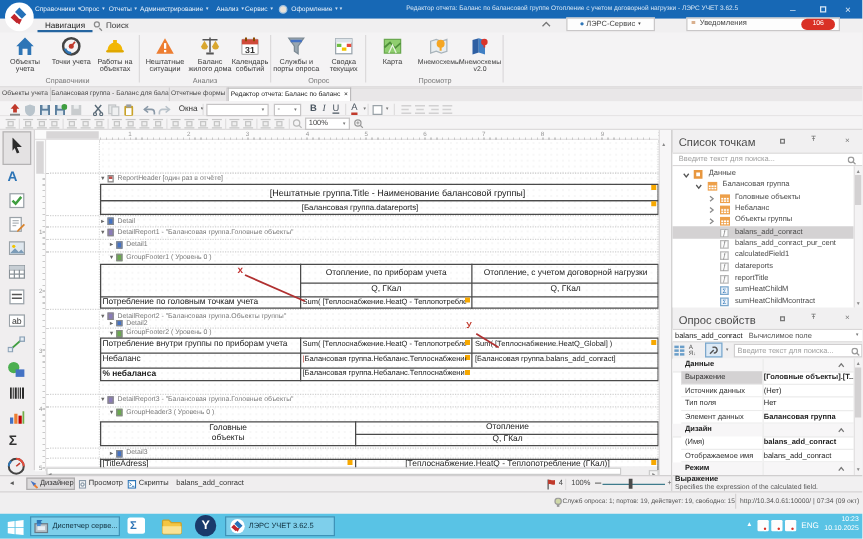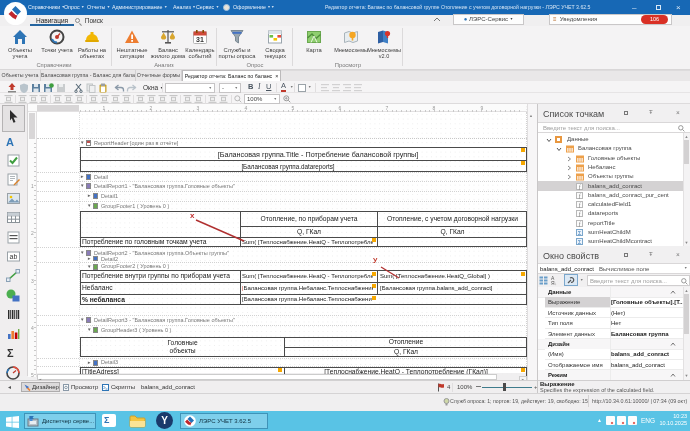--- a/index.html
+++ b/index.html
@@ -510,21 +510,21 @@
 <div class="abs" style="left:37px;top:262px;width:490px;height:1px;border-top:1px dotted #d2d2d2;"></div>
 <div class="abs" style="left:37px;top:315px;width:490px;height:1px;border-top:1px dotted #d2d2d2;"></div>
 <div class="abs" style="left:37px;top:325px;width:490px;height:1px;border-top:1px dotted #d2d2d2;"></div>
 <div class="abs" style="left:37px;top:358px;width:490px;height:1px;border-top:1px dotted #d2d2d2;"></div>
 <div class="abs" style="left:37px;top:366px;width:490px;height:1px;border-top:1px dotted #d2d2d2;"></div>
 <div class="abs" style="left:79px;top:112px;width:1px;height:264px;border-left:1px dotted #dddddd;"></div>
 <div class="abs" style="left:526px;top:112px;width:1px;height:264px;border-left:1px dotted #d2d2d2;"></div>
 <div class="abs" style="left:80px;top:139px;font-size:4.5px;color:#666;line-height:8px;">▼</div>
 <div class="abs" style="left:86px;top:140px;width:5px;height:6px;background:linear-gradient(#c0504d 0 2px,#fff 2px 4px,#c0504d 4px);border:1px solid #888;"></div>
 <div class="abs band" style="left:94px;top:139px;line-height:8px;">ReportHeader [один раз в отчёте]</div>
-<div class="abs cell cc" style="left:80px;top:147px;width:447px;height:14px;font-size:7.2px;line-height:14px;padding-left:29px;">[Балансовая группа.Title - Потребление балансовой группы]</div>
+<div class="abs cell cc" style="left:80px;top:147px;width:447px;height:14px;font-size:7.2px;line-height:14px;padding-left:29px;">[Нештатные группа.Title - Наименование балансовой группы]</div>
 <div class="abs om" style="left:521px;top:148px;"></div>
 <div class="abs cell cc" style="left:80px;top:160px;width:447px;height:12px;font-size:6.3px;line-height:12px;padding-right:31px;">[Балансовая группа.datareports]</div>
 <div class="abs om" style="left:521px;top:161px;"></div>
 <div class="abs" style="left:80px;top:173px;font-size:4.5px;color:#666;line-height:8px;">►</div>
 <div class="abs" style="left:86px;top:174px;width:5px;height:6px;background:#4472c4;border:1px solid #888;"></div>
 <div class="abs band" style="left:94px;top:173px;line-height:8px;">Detail</div>
 <div class="abs" style="left:80px;top:182px;font-size:4.5px;color:#666;line-height:8px;">▼</div>
 <div class="abs" style="left:86px;top:183px;width:5px;height:6px;background:#8a7cb8;border:1px solid #888;"></div>
 <div class="abs band" style="left:94px;top:182px;line-height:8px;">DetailReport1 - "Балансовая группа.Головные объекты"</div>
 <div class="abs" style="left:87px;top:192px;font-size:4.5px;color:#666;line-height:8px;">►</div>
@@ -700,21 +700,21 @@
 <div class="abs" style="left:576px;top:220px;width:7px;height:7px;background:#fcfcfc;border:1px solid #b8b8b8;font-size:6px;font-style:italic;color:#777;text-align:center;line-height:7px;font-family:'Liberation Serif',serif;">f</div>
 <div class="abs trow" style="left:588px;top:219px;">reportTitle</div>
 <div class="abs" style="left:576px;top:229px;width:7px;height:7px;background:#eef4fb;border:1px solid #7ba7cc;font-size:5px;color:#2e75b6;text-align:center;line-height:7px;">Σ</div>
 <div class="abs trow" style="left:588px;top:228px;">sumHeatChildM</div>
 <div class="abs" style="left:576px;top:238px;width:7px;height:7px;background:#eef4fb;border:1px solid #7ba7cc;font-size:5px;color:#2e75b6;text-align:center;line-height:7px;">Σ</div>
 <div class="abs trow" style="left:588px;top:237px;">sumHeatChildMcontract</div>
 <div class="abs" style="left:683px;top:133px;width:7px;height:113px;background:#f4f3f4;border-left:1px solid #e3e1e2;"></div>
 <div class="abs" style="left:684px;top:134px;width:5px;height:5px;font-size:4px;color:#888;text-align:center;">▲</div>
 <div class="abs" style="left:684px;top:140px;width:5px;height:24px;background:#d3d1d2;"></div>
 <div class="abs" style="left:684px;top:240px;width:5px;height:5px;font-size:4px;color:#888;text-align:center;">▼</div>
-<div class="abs ptitle" style="left:543px;top:251px;">Окно свойств</div>
+<div class="abs ptitle" style="left:543px;top:251px;">Опрос свойств</div>
 <div class="abs" style="left:624px;top:253px;width:4px;height:4px;border:1px solid #777;"></div>
 <div class="abs" style="left:649px;top:251px;width:6px;height:8px;font-size:6px;color:#777;">Ŧ</div>
 <div class="abs" style="left:676px;top:251px;font-size:6.5px;color:#777;">×</div>
 <div class="abs" style="left:538px;top:263px;width:152px;height:11px;background:#fff;border-top:1px solid #d9d7d8;border-bottom:1px solid #d9d7d8;"></div>
 <div class="abs" style="left:540px;top:264px;font-size:6px;color:#222;line-height:10px;">balans_add_conract&nbsp;&nbsp; <span style="color:#555;">Вычислимое поле</span></div>
 <div class="abs" style="left:684px;top:266px;font-size:3.5px;color:#777;">▼</div>
 <svg class="abs" style="left:539px;top:276px" width="9" height="9" viewBox="0 0 9 9">
     <g fill="#6a9ec9">
       <rect x="0.5" y="0.5" width="3.5" height="2"></rect>
       <rect x="0.5" y="3.5" width="3.5" height="2"></rect>

